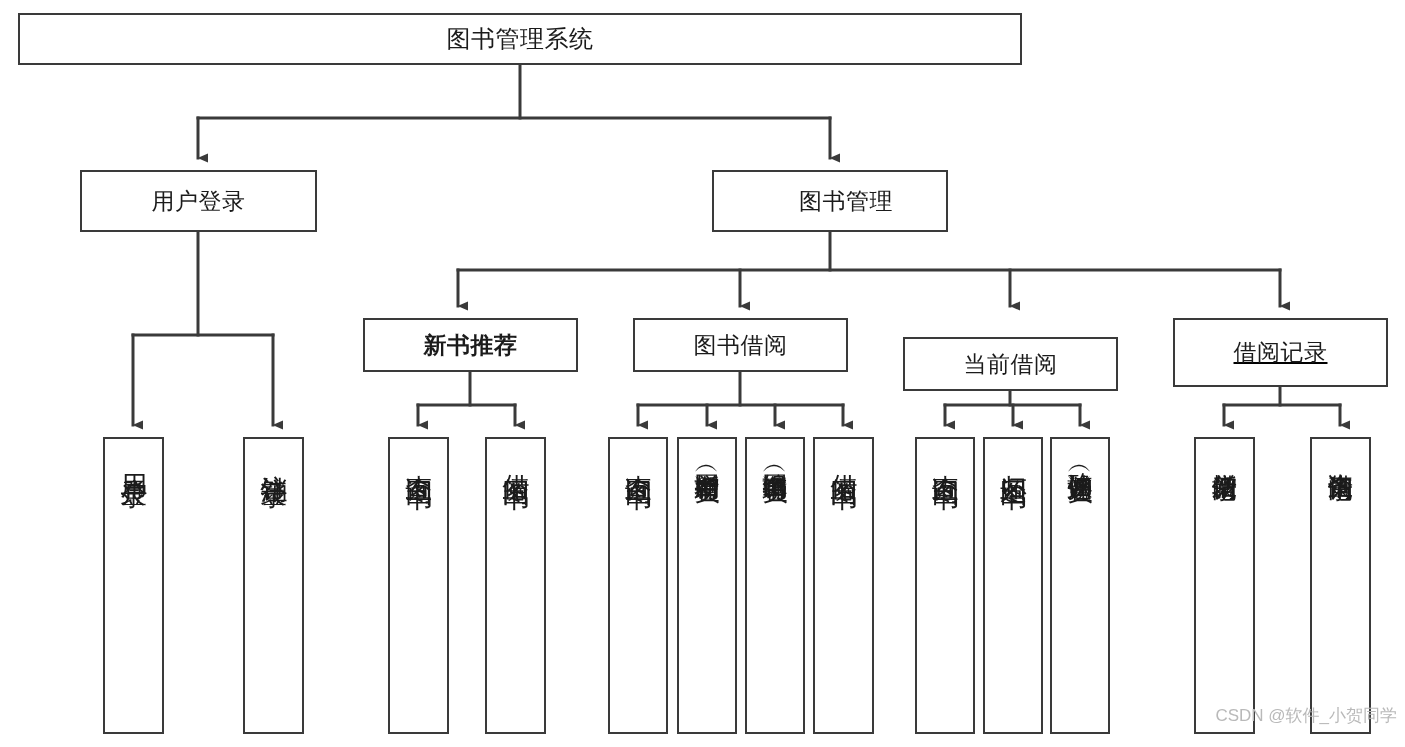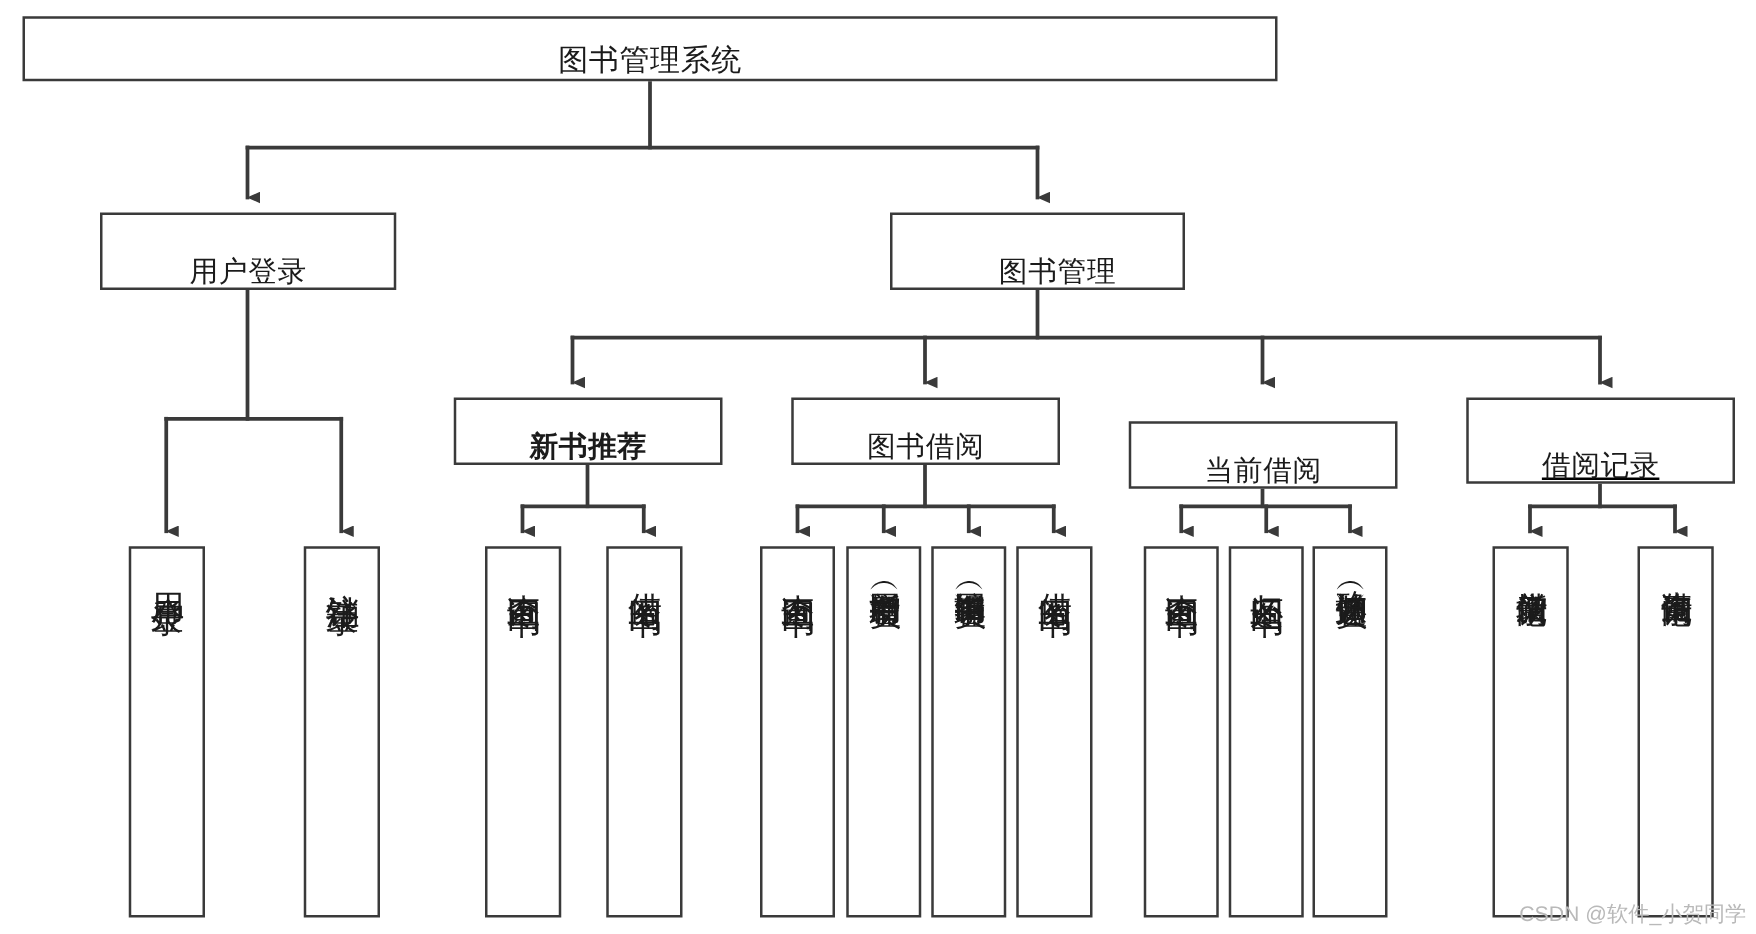--- a/index.html
+++ b/index.html
@@ -24,21 +24,21 @@
     top: 0;
     width: 1405px;
     height: 747px;
   }
   .node-box {
     position: absolute;
     box-sizing: border-box;
     background: #ffffff;
     border: 2px solid #3a3a3a;
     display: flex;
-    align-items: flex-end;
+    align-items: center;
     justify-content: center;
     overflow: hidden;
   }
   .node-label {
     color: #1b1b1b;
     letter-spacing: 0.5px;
     line-height: 1.15;
     text-align: center;
     white-space: nowrap;
   }
@@ -60,21 +60,21 @@
     letter-spacing: 3px;
     white-space: nowrap;
   }
   .node-box.vertical.tall-text .node-label {
     font-size: 25px;
     letter-spacing: 1px;
   }
   #watermark {
     position: absolute;
     right: 8px;
-    bottom: 4px;
+    bottom: 20px;
     font-size: 17px;
     color: #b9b9b9;
     white-space: nowrap;
     pointer-events: none;
   }
 </style>
 </head>
 <body>
 
 <div id="diagram-root">

